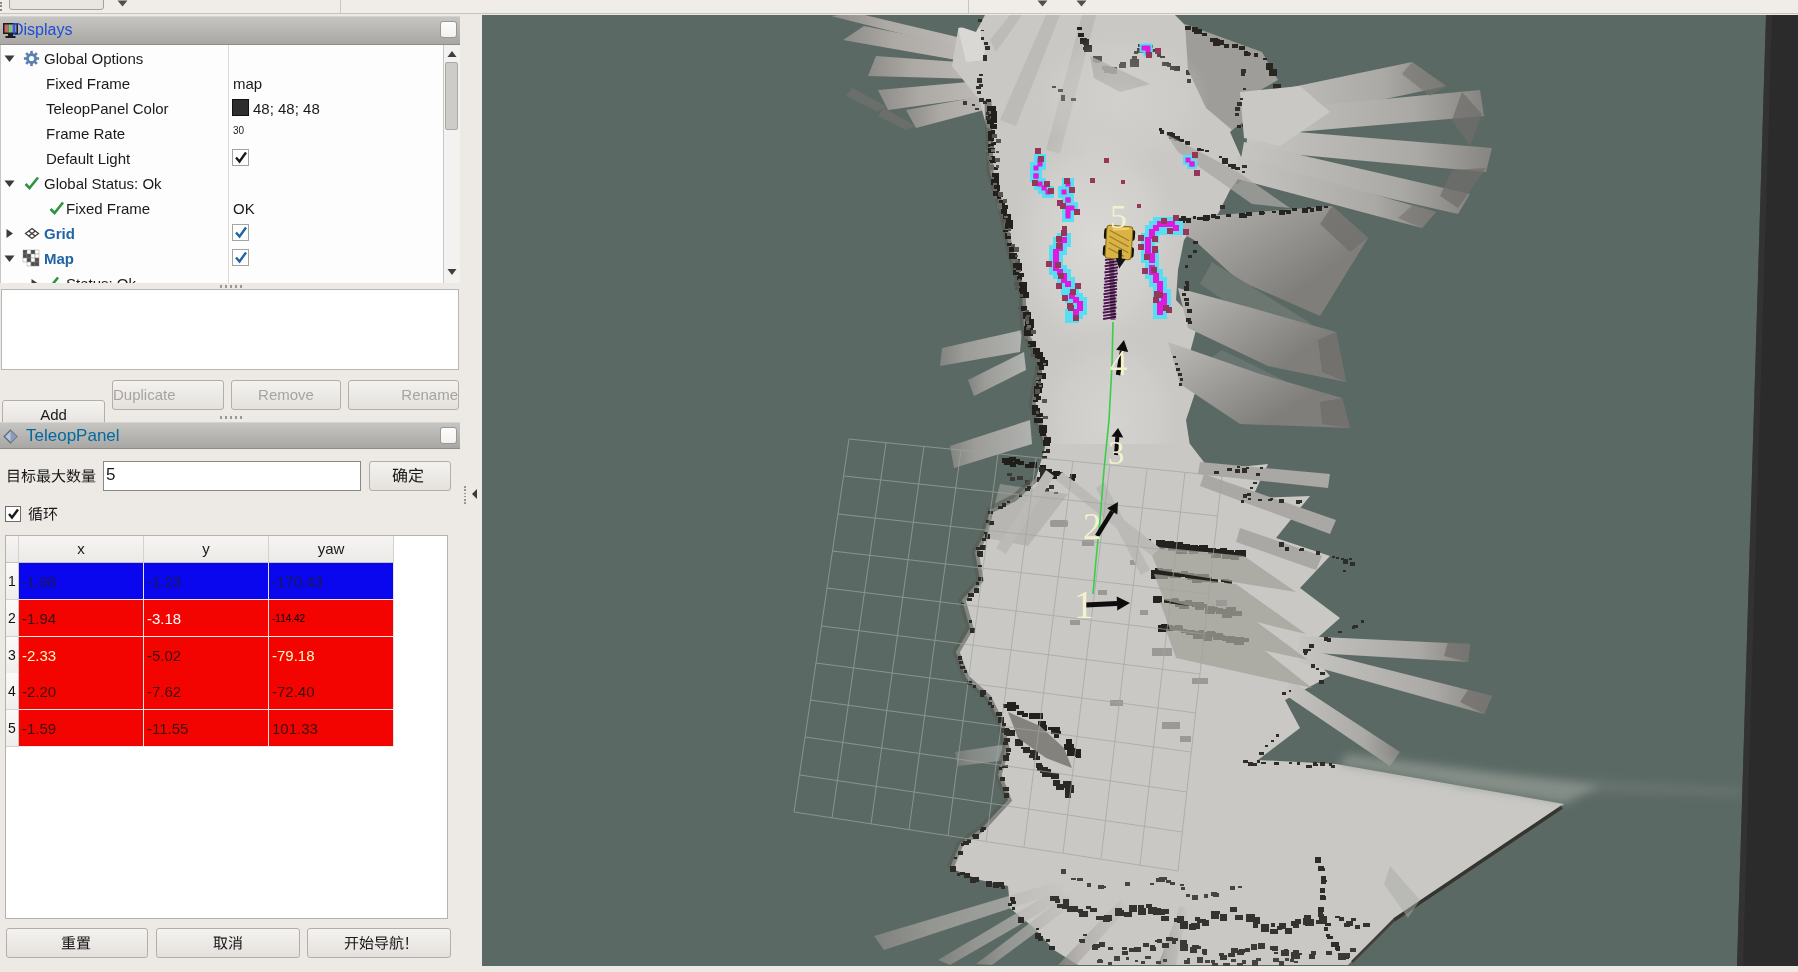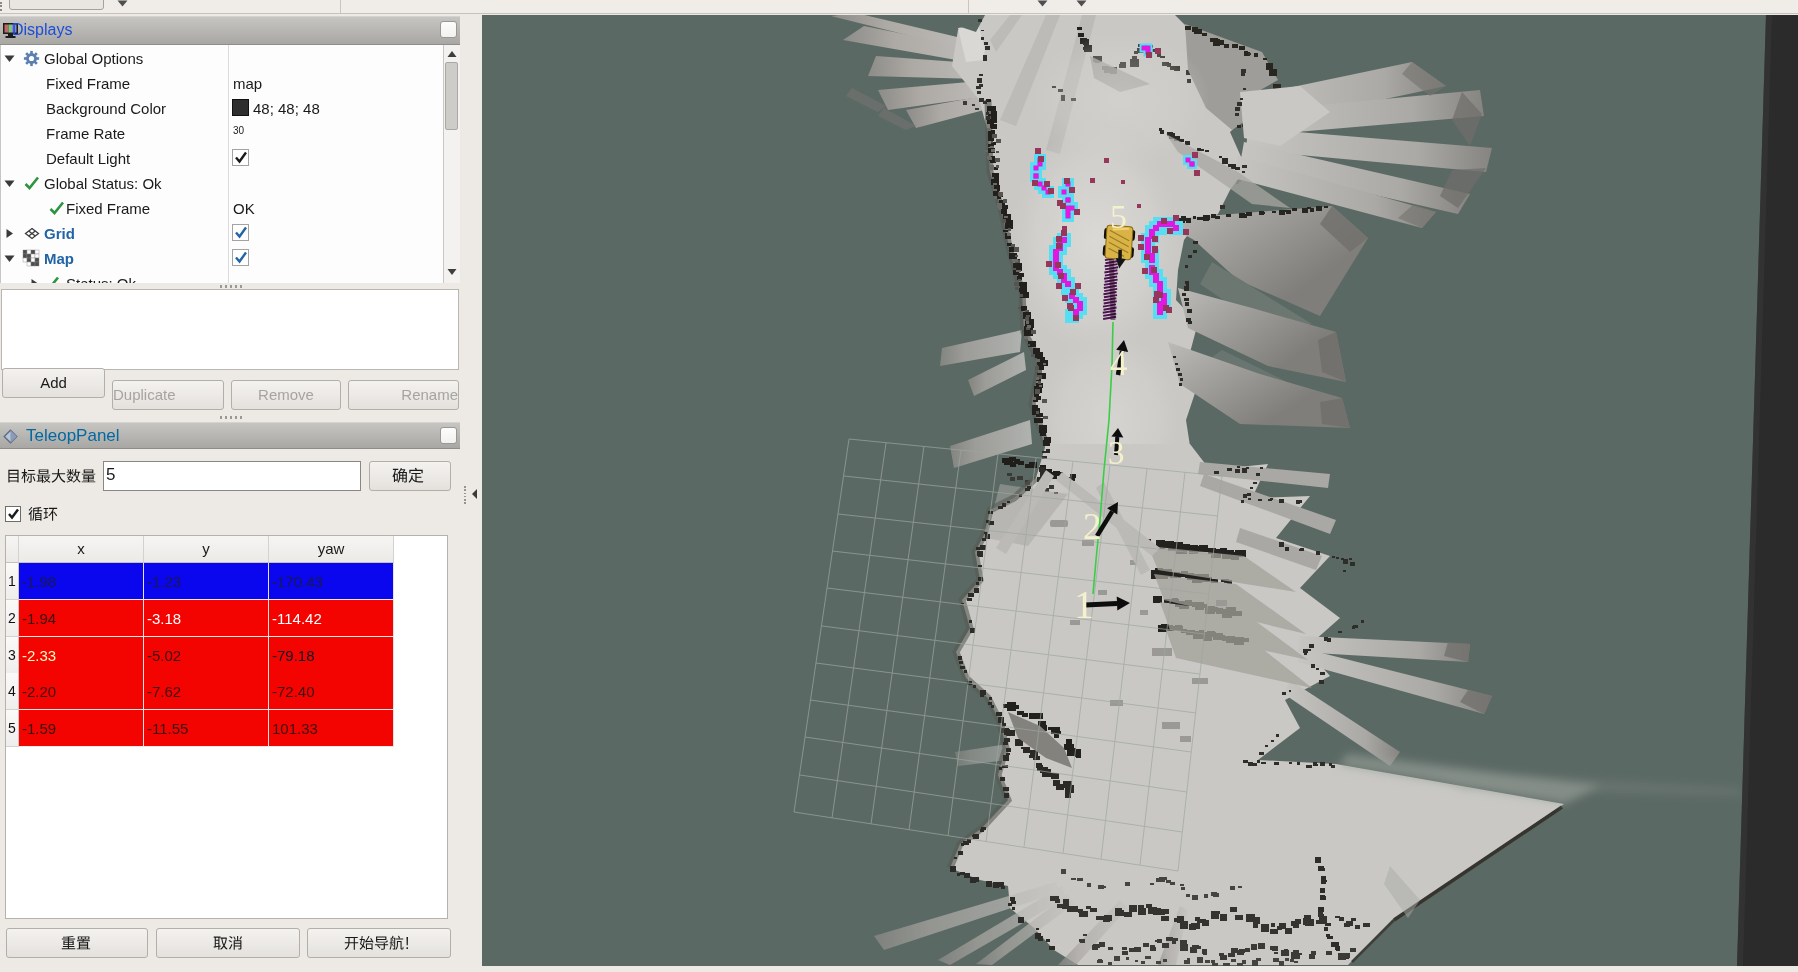--- a/index.html
+++ b/index.html
@@ -51,21 +51,21 @@
       </g>
     </g>
 <circle cx="8.5" cy="8.5" r="2.6" fill="#fdfdfd"></circle>
   </svg>
 <svg class="a" style="left:4px;top:54px" width="11" height="9">
     <path d="M0.5 1.5 L10.5 1.5 L5.5 8 Z" fill="#3a3a3a"></path>
   </svg>
 <div class="a" style="left:44px;top:50px;font-size:15px;color:#1a1a1a">Global Options</div>
 <div class="a" style="left:46px;top:75px;font-size:15px;color:#1a1a1a">Fixed Frame</div>
 <div class="a" style="left:233px;top:75px;font-size:15px;color:#1a1a1a">map</div>
-<div class="a" style="left:46px;top:100px;font-size:15px;color:#1a1a1a">Background Color</div>
+<div class="a" style="left:46px;top:100px;font-size:15px;color:#1a1a1a">TeleopPanel Color</div>
 <div class="a" style="left:232px;top:99px;width:17px;height:17px;background:#2e2e2e;border:1px solid #111"></div>
 <div class="a" style="left:253px;top:100px;font-size:15px;color:#1a1a1a">48; 48; 48</div>
 <div class="a" style="left:46px;top:125px;font-size:15px;color:#1a1a1a">Frame Rate</div>
 <div class="a" style="left:233px;top:125px;font-size:10px;color:#1a1a1a">30</div>
 <div class="a" style="left:46px;top:150px;font-size:15px;color:#1a1a1a">Default Light</div>
 <div class="a" style="left:232px;top:149px;width:17px;height:17px;background:#fff;border:1px solid #a5a3a0"></div>
 <svg class="a" style="left:234px;top:151px" width="14" height="13">
     <path d="M2 6.5 L5.5 10.5 L12 1.5" stroke="#1a1a1a" stroke-width="2.4" fill="none"></path>
   </svg>
 <svg class="a" style="left:4px;top:179px" width="11" height="9">
@@ -131,21 +131,21 @@
 <div class="a" style="left:443px;top:45px;width:17px;height:238px;background:#f4f2f0;border-left:1px solid #c8c6c3"></div>
 <svg class="a" style="left:447px;top:50px" width="10" height="8">
     <path d="M5 1 L9.5 7 L0.5 7 Z" fill="#3f3e3c"></path>
   </svg>
 <svg class="a" style="left:447px;top:268px" width="10" height="8">
     <path d="M0.5 1 L9.5 1 L5 7 Z" fill="#3f3e3c"></path>
   </svg>
 <div class="a" style="left:445px;top:62px;width:13px;height:68px;background:#ceccc9;border:1px solid #aaa8a5;border-radius:2px"></div>
 <div class="a" style="left:220px;top:285px;width:22px;height:3px;background:repeating-linear-gradient(90deg,#9a9894 0 2px,transparent 2px 5px)"></div>
 <div class="a" style="left:1px;top:289px;width:458px;height:81px;background:#fff;border:1px solid #bab7b3"></div>
-<div class="a btn" style="left:2px;top:368px;width:103px;height:30px;line-height:28px;text-align:center;font-size:15px;color:#1a1a1a">Add</div>
+<div class="a btn" style="left:2px;top:400px;width:103px;height:30px;line-height:28px;text-align:center;font-size:15px;color:#1a1a1a">Add</div>
 <div class="a btn" style="left:112px;top:380px;width:112px;height:30px;line-height:28px;text-align:left;font-size:15px;color:#a7a4a0">Duplicate</div>
 <div class="a btn" style="left:231px;top:380px;width:110px;height:30px;line-height:28px;text-align:center;font-size:15px;color:#a7a4a0">Remove</div>
 <div class="a btn" style="left:348px;top:380px;width:111px;height:30px;line-height:28px;text-align:right;font-size:15px;color:#a7a4a0">Rename</div>
 <div class="a" style="left:220px;top:416px;width:22px;height:3px;background:repeating-linear-gradient(90deg,#9a9894 0 2px,transparent 2px 5px)"></div>
 <div class="a hdr" style="left:0;top:422px;width:460px;height:27px"></div>
 <svg class="a" style="left:3px;top:429px" width="15" height="15">
     <path d="M7.5 1.2 L13.8 7.5 L7.5 13.8 L1.2 7.5 Z" fill="#b8c4d8" stroke="#5a6a80" stroke-width="1.3"></path>
     <path d="M7.5 1.2 L13.8 7.5 L7.5 13.8 Z" fill="#8a9cb8"></path>
   </svg>
 <div class="a" style="left:26px;top:426px;font-size:17px;color:#0369a1">TeleopPanel</div>
@@ -182,25 +182,25 @@
 <div class="a" style="left:19px;top:536px;width:125px;height:27px;background:linear-gradient(#f7f5f3,#ecEAe7);border-right:1px solid #d4d2cf;border-bottom:1px solid #c4c2bf;text-align:center;font-size:15px;color:#1a1a1a;line-height:26px">x</div>
 <div class="a" style="left:144px;top:536px;width:125px;height:27px;background:linear-gradient(#f7f5f3,#ecEAe7);border-right:1px solid #d4d2cf;border-bottom:1px solid #c4c2bf;text-align:center;font-size:15px;color:#1a1a1a;line-height:26px">y</div>
 <div class="a" style="left:269px;top:536px;width:125px;height:27px;background:linear-gradient(#f7f5f3,#ecEAe7);border-right:1px solid #d4d2cf;border-bottom:1px solid #c4c2bf;text-align:center;font-size:15px;color:#1a1a1a;line-height:26px">yaw</div>
 <div class="a" style="left:6px;top:563px;width:13px;height:37px;background:linear-gradient(#fbfaf9,#f0eeec);border-right:1px solid #c9c7c4;border-bottom:1px solid #d4d2cf;font-size:14px;text-align:center;line-height:37px;color:#111">1</div>
 <div class="a" style="left:19px;top:563px;width:125px;height:37px;background:#0a06ee;border-right:1px solid #e6e4e2;border-bottom:1px solid #eceae8;font-size:15px;color:#1a1a4a;line-height:37px;padding-left:3px">-1.98</div>
 <div class="a" style="left:144px;top:563px;width:125px;height:37px;background:#0a06ee;border-right:1px solid #e6e4e2;border-bottom:1px solid #eceae8;font-size:15px;color:#1a1a4a;line-height:37px;padding-left:3px">-1.23</div>
 <div class="a" style="left:269px;top:563px;width:125px;height:37px;background:#0a06ee;border-right:1px solid #e6e4e2;border-bottom:1px solid #eceae8;font-size:15px;color:#1a1a4a;line-height:37px;padding-left:3px">-170.43</div>
 <div class="a" style="left:6px;top:600px;width:13px;height:37px;background:linear-gradient(#fbfaf9,#f0eeec);border-right:1px solid #c9c7c4;border-bottom:1px solid #d4d2cf;font-size:14px;text-align:center;line-height:37px;color:#111">2</div>
 <div class="a" style="left:19px;top:600px;width:125px;height:37px;background:#f40400;border-right:1px solid #e6e4e2;border-bottom:1px solid #eceae8;font-size:15px;color:#3a1212;line-height:37px;padding-left:3px">-1.94</div>
 <div class="a" style="left:144px;top:600px;width:125px;height:37px;background:#f40400;border-right:1px solid #e6e4e2;border-bottom:1px solid #eceae8;font-size:15px;color:#ffffff;line-height:37px;padding-left:3px">-3.18</div>
-<div class="a" style="left:269px;top:600px;width:125px;height:37px;background:#f40400;border-right:1px solid #e6e4e2;border-bottom:1px solid #eceae8;font-size:15px;color:#ffffff;line-height:37px;padding-left:3px">-114.42</div>
+<div class="a" style="left:269px;top:600px;width:125px;height:37px;background:#f40400;border-right:1px solid #e6e4e2;border-bottom:1px solid #eceae8;font-size:10px;color:#000000;line-height:37px;padding-left:3px">-114.42</div>
 <div class="a" style="left:6px;top:637px;width:13px;height:37px;background:linear-gradient(#fbfaf9,#f0eeec);border-right:1px solid #c9c7c4;border-bottom:1px solid #d4d2cf;font-size:14px;text-align:center;line-height:37px;color:#111">3</div>
 <div class="a" style="left:19px;top:637px;width:125px;height:37px;background:#f40400;border-right:1px solid #e6e4e2;border-bottom:1px solid #eceae8;font-size:15px;color:#fef9c3;line-height:37px;padding-left:3px">-2.33</div>
 <div class="a" style="left:144px;top:637px;width:125px;height:37px;background:#f40400;border-right:1px solid #e6e4e2;border-bottom:1px solid #eceae8;font-size:15px;color:#3a1212;line-height:37px;padding-left:3px">-5.02</div>
-<div class="a" style="left:269px;top:637px;width:125px;height:37px;background:#f40400;border-right:1px solid #e6e4e2;border-bottom:1px solid #eceae8;font-size:15px;color:#0f172a;line-height:37px;padding-left:3px">-79.18</div>
+<div class="a" style="left:269px;top:637px;width:125px;height:37px;background:#f40400;border-right:1px solid #e6e4e2;border-bottom:1px solid #eceae8;font-size:15px;color:#fef9c3;line-height:37px;padding-left:3px">-79.18</div>
 <div class="a" style="left:6px;top:673px;width:13px;height:37px;background:linear-gradient(#fbfaf9,#f0eeec);border-right:1px solid #c9c7c4;border-bottom:1px solid #d4d2cf;font-size:14px;text-align:center;line-height:37px;color:#111">4</div>
 <div class="a" style="left:19px;top:673px;width:125px;height:37px;background:#f40400;border-right:1px solid #e6e4e2;border-bottom:1px solid #eceae8;font-size:15px;color:#3a1212;line-height:37px;padding-left:3px">-2.20</div>
 <div class="a" style="left:144px;top:673px;width:125px;height:37px;background:#f40400;border-right:1px solid #e6e4e2;border-bottom:1px solid #eceae8;font-size:15px;color:#3a1212;line-height:37px;padding-left:3px">-7.62</div>
 <div class="a" style="left:269px;top:673px;width:125px;height:37px;background:#f40400;border-right:1px solid #e6e4e2;border-bottom:1px solid #eceae8;font-size:15px;color:#3a1212;line-height:37px;padding-left:3px">-72.40</div>
 <div class="a" style="left:6px;top:710px;width:13px;height:37px;background:linear-gradient(#fbfaf9,#f0eeec);border-right:1px solid #c9c7c4;border-bottom:1px solid #d4d2cf;font-size:14px;text-align:center;line-height:37px;color:#111">5</div>
 <div class="a" style="left:19px;top:710px;width:125px;height:37px;background:#f40400;border-right:1px solid #e6e4e2;border-bottom:1px solid #eceae8;font-size:15px;color:#3a1212;line-height:37px;padding-left:3px">-1.59</div>
 <div class="a" style="left:144px;top:710px;width:125px;height:37px;background:#f40400;border-right:1px solid #e6e4e2;border-bottom:1px solid #eceae8;font-size:15px;color:#3a1212;line-height:37px;padding-left:3px">-11.55</div>
 <div class="a" style="left:269px;top:710px;width:125px;height:37px;background:#f40400;border-right:1px solid #e6e4e2;border-bottom:1px solid #eceae8;font-size:15px;color:#3a1212;line-height:37px;padding-left:3px">101.33</div>
 <div class="a btn" style="left:6px;top:928px;width:142px;height:30px"></div>
 <svg style="position:absolute;left:61px;top:935px" width="34" height="19">

